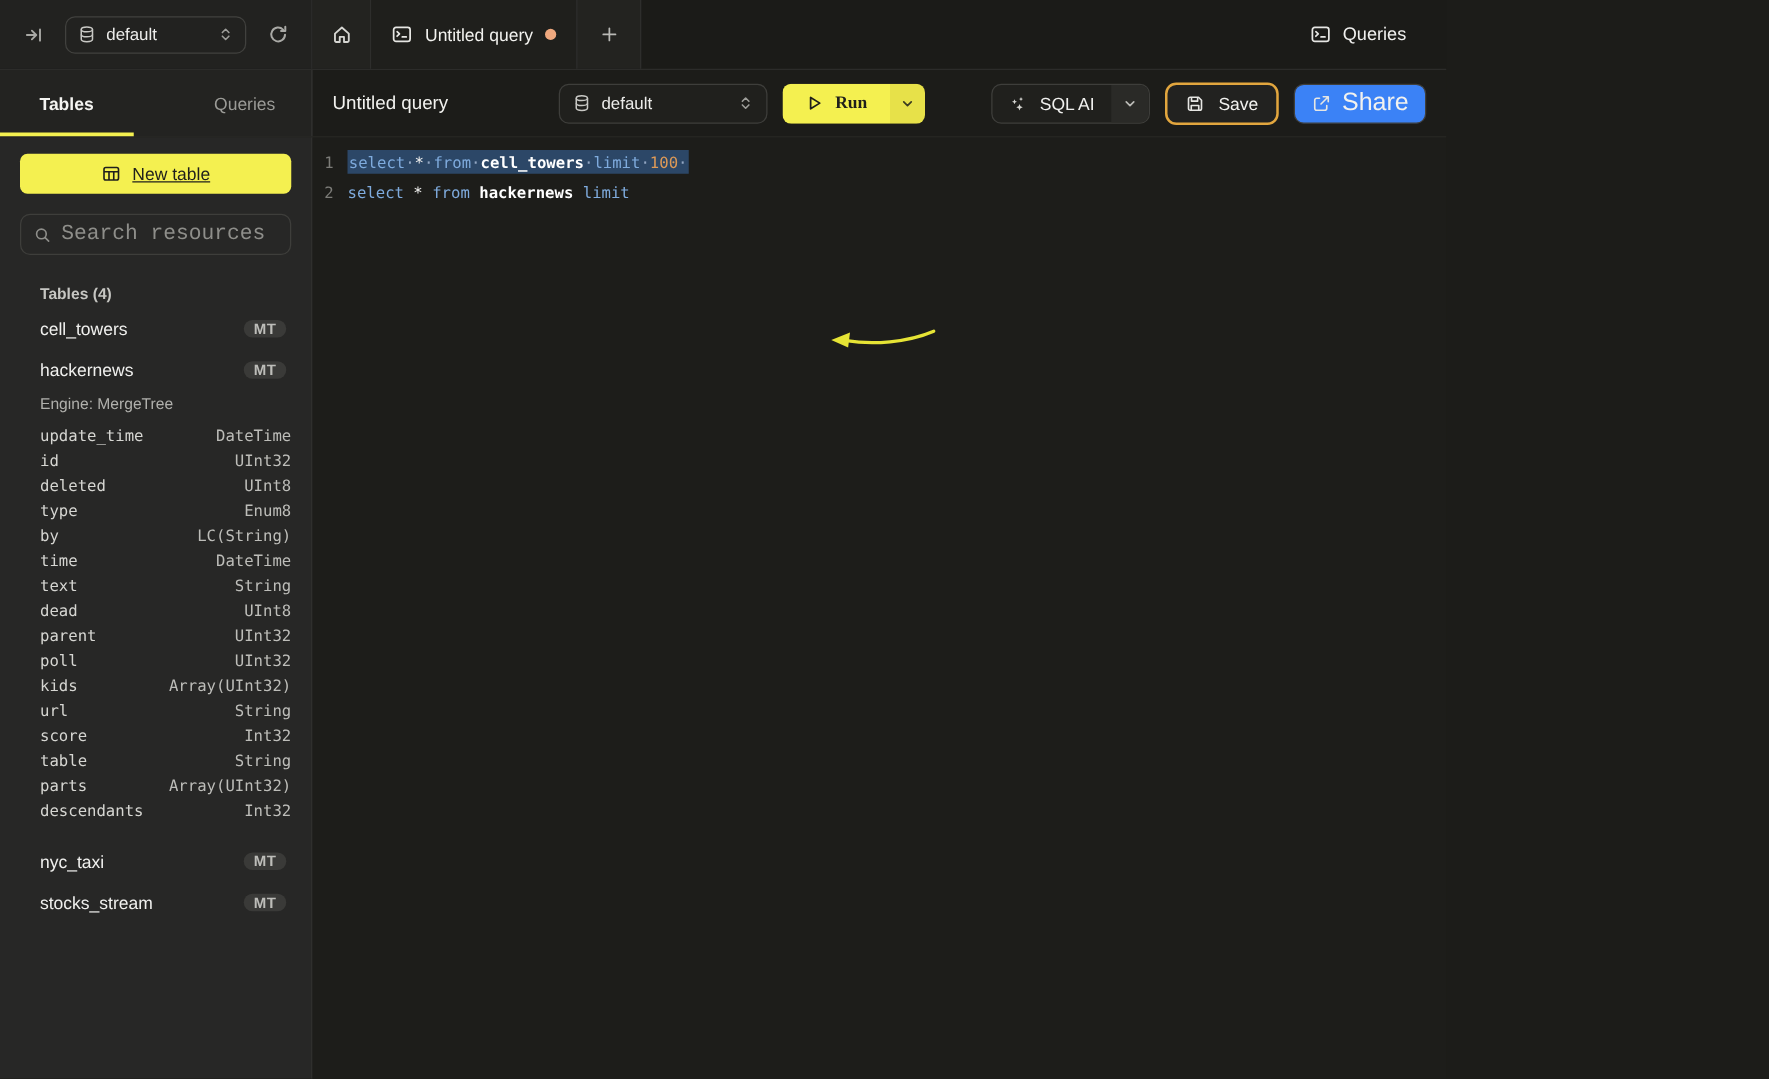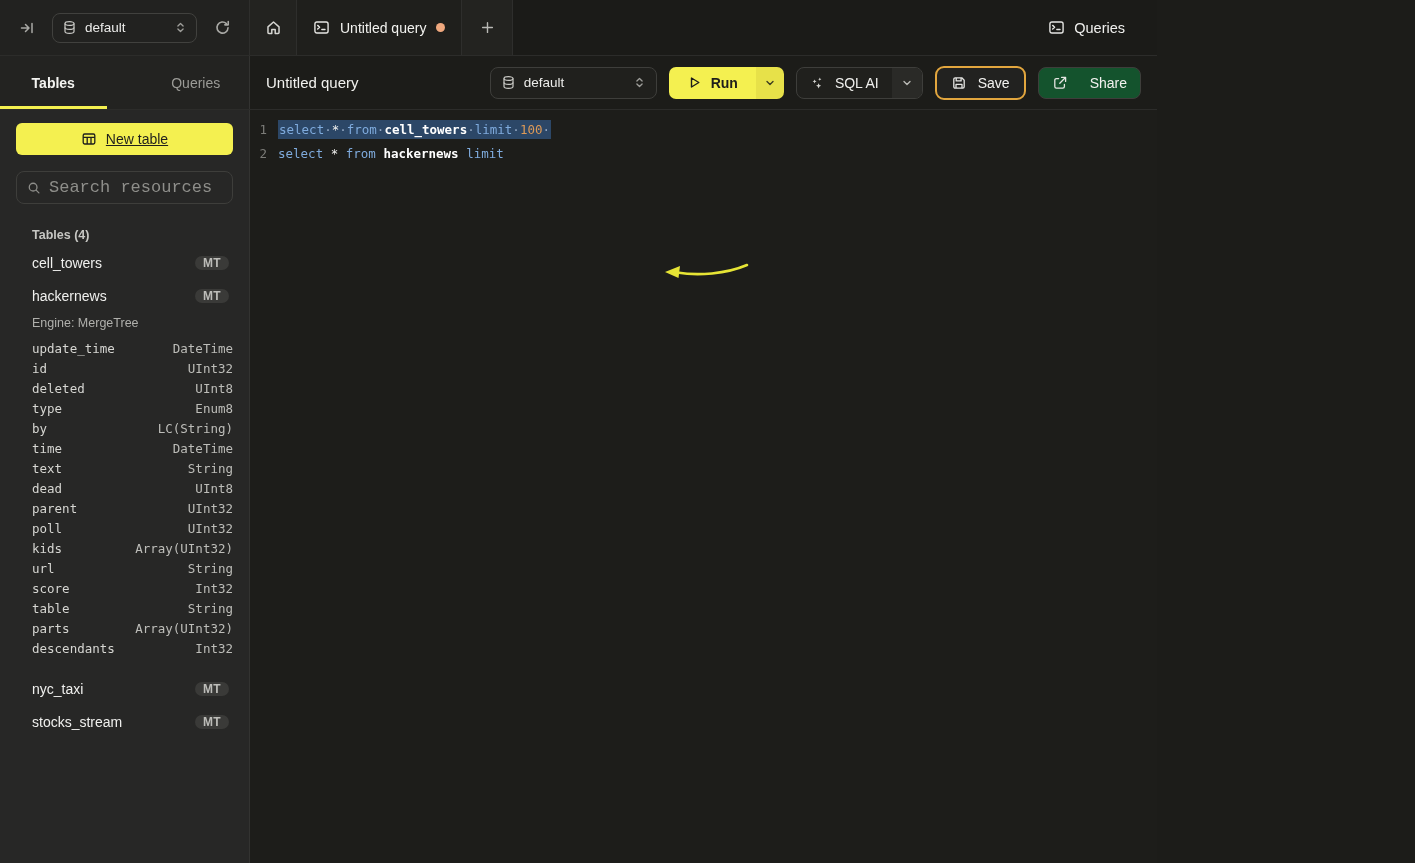--- a/index.html
+++ b/index.html
@@ -32,25 +32,25 @@
   .side-tab.active::after { content:""; position:absolute; left:0; right:0; bottom:0; height:3px; background:var(--accent-yellow,#f4f050); }
   .query-header { flex:1; display:flex; align-items:center; background:#1c1c19; padding:0 16px; gap:12px; }
   .query-title { font-size:15px; color:#f2f2ef; margin-right:auto; }
 
   .ctl { display:flex; align-items:center; height:32px; border-radius:8px; }
   .toolbar-select { width:167px; gap:8px; padding:0 10px; border:1px solid #3e3e3b; color:#ececea; background:#20201d; cursor:pointer; }
   .toolbar-select .lbl { flex:1; font-size:13.5px; }
   .run-btn { overflow:hidden; border-radius:7px; cursor:pointer; }
   .run-main { display:flex; align-items:center; gap:9px; padding:0 18px; height:32px; background:var(--accent-yellow,#f4f050); color:#1e1e1b; font-weight:600; font-size:14px; }
   .run-caret { width:28px; height:32px; display:flex; align-items:center; justify-content:center; background:var(--accent-yellow-dark,#e7e149); color:#3c3c20; }
-  .sqlai-btn { border:1px solid #3e3e3b; overflow:hidden; cursor:pointer; background:#20201d; }
+  .sqlai-btn { border:1px solid #3e3e3b; overflow:hidden; cursor:pointer; background:#20201d;margin-left:41px; }
   .sqlai-main { display:flex; align-items:center; gap:9px; padding:0 13px; height:100%; color:#f0f0ee; font-weight:500; }
   .sqlai-caret { width:30px; height:100%; display:flex; align-items:center; justify-content:center; border-left:1px solid #3e3e3b; background:#2a2a27; color:#b9b9b5; }
   .save-btn { gap:9px; padding:0 14px; border:2px solid var(--save-border,#e2a63e); border-radius:9px; height:34px; background:#222220; color:#f2f2ef; font-weight:500; cursor:pointer; font-size:14px; }
-  .share-btn { gap:22px; padding:0 13px; border:1px solid #3e3e3b; background:#14532d; color:#f2f2ef; font-weight:500; cursor:pointer; font-size:14px; }
+  .share-btn { gap:9px; padding:0 13px; border:1px solid #3e3e3b; background:#3b82f6; color:#f2f2ef; font-weight:500; cursor:pointer; font-size:20px; }
 
   
   .body { flex:1; display:flex; min-height:0; }
   .sidebar { width:250px; flex:none; background:#272726; border-right:1px solid #333331; padding:13px 16px; overflow:hidden; }
   .new-table-btn { width:100%; height:32px; display:flex; align-items:center; justify-content:center; gap:9px; background:var(--accent-yellow,#f4f050); color:#1f1f1c; border:none; border-radius:6px; font-size:14px; font-weight:500; cursor:pointer; font-family:inherit;text-decoration:underline; }
   .search-box { margin-top:16px; height:33px; display:flex; align-items:center; gap:8px; border:1px solid #3e3e3b; border-radius:8px; padding:0 10px; color:#8e8e8a; }
   .search-box input { flex:1; background:transparent; border:none; outline:none; color:#c4b5fd; font-size:17px; font-family:Liberation Mono, monospace; }
   .search-box input::placeholder { color:#8e8e8a; }
   .section-title { margin:24px 0 4px 16px; font-size:12.5px; font-weight:600; color:#c6c6c2; }
   .table-row { display:flex; align-items:center; height:33px; padding:0 4px 0 16px; cursor:pointer; border-radius:6px; }
@@ -157,21 +157,21 @@
             <path d="M3.2 3.8C3.2 2.7 5.3 1.8 8 1.8s4.8.9 4.8 2v8.4c0 1.1-2.1 2-4.8 2s-4.8-.9-4.8-2z"></path>
             <path d="M3.2 3.8c0 1.1 2.1 2 4.8 2s4.8-.9 4.8-2M3.2 8c0 1.1 2.1 2 4.8 2s4.8-.9 4.8-2"></path>
           </svg>
         <span class="lbl">default</span>
         <svg class="icon" width="13" height="13" viewBox="0 0 16 16" fill="none" stroke="#9e9e9a" stroke-width="1.6" stroke-linecap="round" stroke-linejoin="round">
             <path d="M4.8 6.2 8 3l3.2 3.2M4.8 9.8 8 13l3.2-3.2"></path>
           </svg>
       </div>
 
       <div class="ctl run-btn">
-        <button class="run-main" style="border:none;font-family:Liberation Sans, sans-serif;cursor:pointer;">
+        <button class="run-main" style="border:none;font-family:Liberation Serif, serif;cursor:pointer;">
           <svg class="icon" width="15" height="15" viewBox="0 0 16 16" fill="none" stroke="#1e1e1b" stroke-width="1.5" stroke-linejoin="round">
               <path d="M4.8 3.2v9.6L12.6 8z"></path>
             </svg>
           <span>Run</span>
         </button>
         <button class="run-caret" style="border:none;cursor:pointer;">
           <svg width="12" height="12" viewBox="0 0 16 16" fill="none" stroke="currentColor" stroke-width="1.8" stroke-linecap="round" stroke-linejoin="round">
               <path d="M4 6l4 4 4-4"></path>
             </svg>
         </button>

